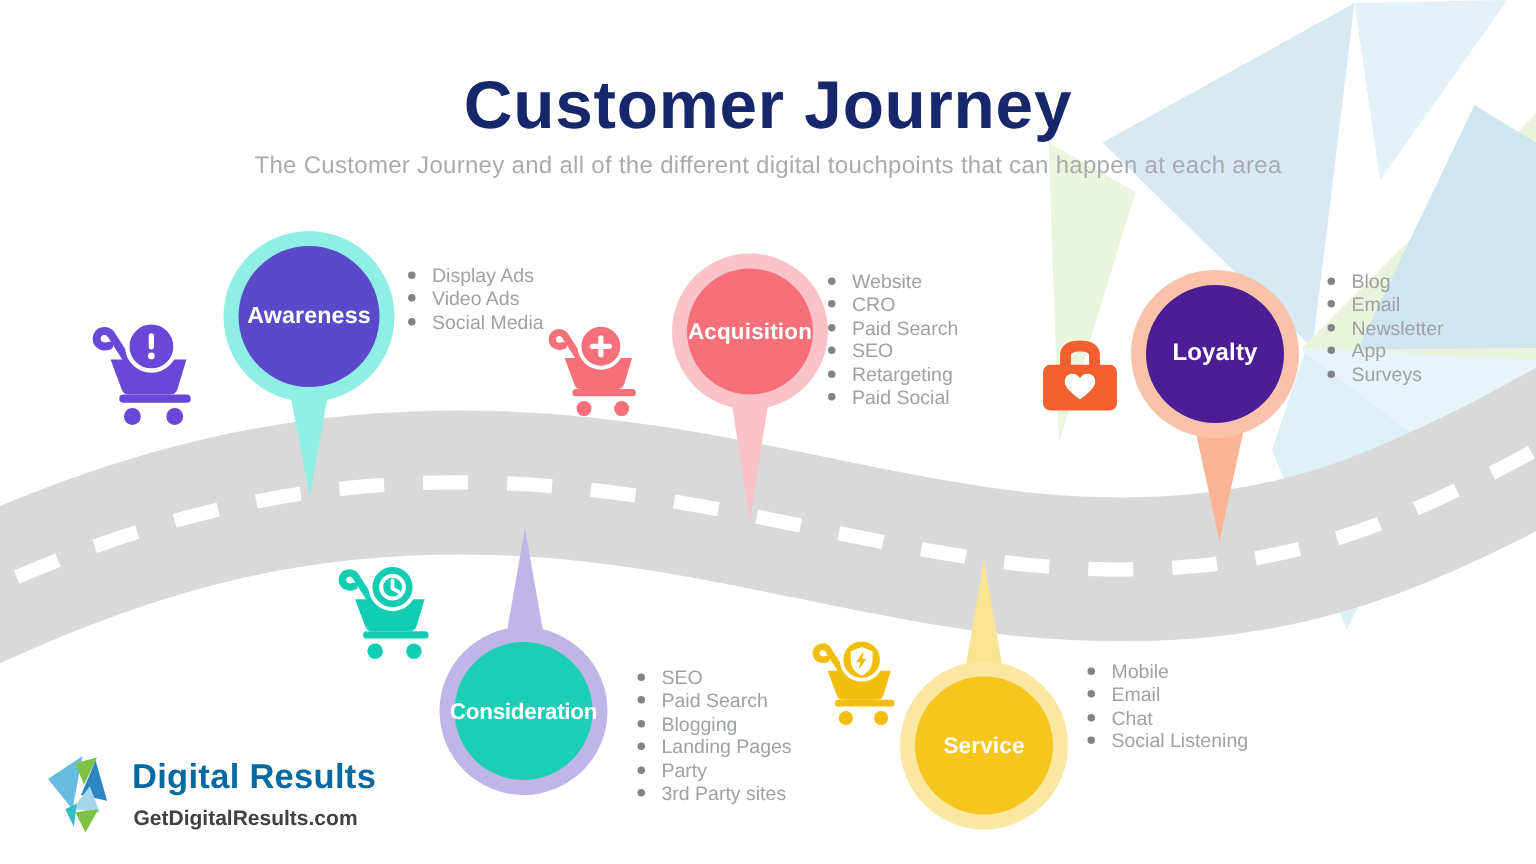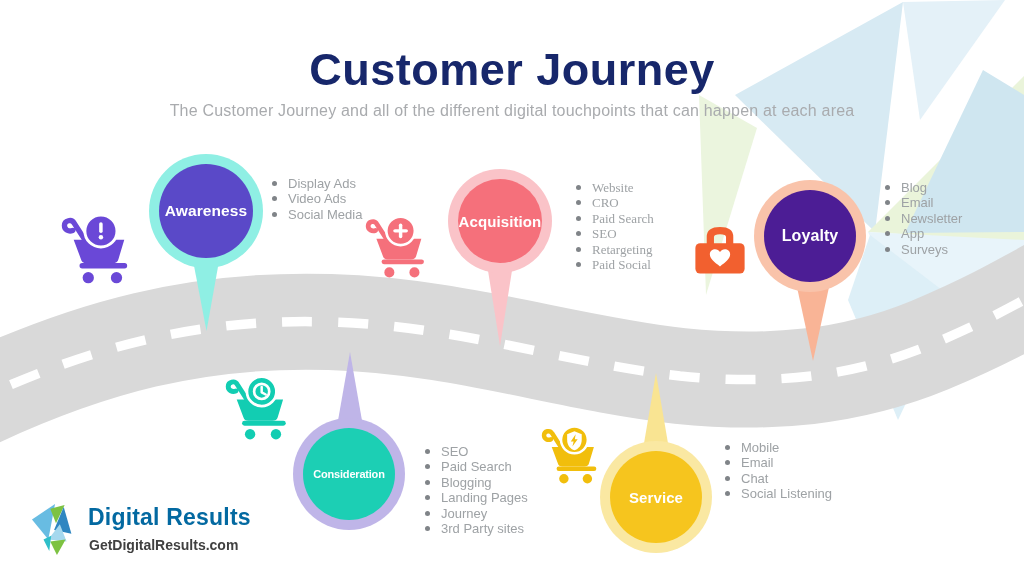--- a/index.html
+++ b/index.html
@@ -104,21 +104,21 @@
       <path d="M27 31 L14.5 11.5 C12 7 4.5 8.5 4.5 14 C4.5 18.5 9 20.5 13 19" fill="none" stroke="currentColor" stroke-width="5.5" stroke-linecap="round"></path>
       <path d="M14 28.5 H66 L60 48.5 Q59 52.5 54 52.5 H27 Q22.5 52.5 21.5 48.5 Z"></path>
       <rect x="20" y="52.5" width="49" height="5.5" rx="2.75"></rect>
       <circle cx="29" cy="67.5" r="5.8"></circle>
         <circle cx="58" cy="67.5" r="5.8"></circle>
       <circle cx="42" cy="19.5" r="16.5" stroke="#ffffff" stroke-width="3"></circle>
       <rect x="40" y="11" width="4" height="17" rx="2" fill="#ffffff"></rect>
       <rect x="33.5" y="17.5" width="17" height="4" rx="2" fill="#ffffff"></rect>
     </g>
   </svg>
-  <ul class="list" style="left:575px;top:180px;width:130px;font-family:Liberation Serif, serif;">
+  <ul class="list" style="left:551px;top:180px;width:130px;">
     <li>Website</li>
     <li>CRO</li>
     <li>Paid Search</li>
     <li>SEO</li>
     <li>Retargeting</li>
     <li>Paid Social</li>
   </ul>
 </div>
 
 <div>
@@ -139,41 +139,41 @@
     <li>Email</li>
     <li>Newsletter</li>
     <li>App</li>
     <li>Surveys</li>
   </ul>
 </div>
 
 <div>
   <div class="pin-outer" style="left: 293px; top: 418px; width: 112px; height: 112px; background: rgb(191, 181, 232);">
     <div class="pin-inner" style="background: rgb(28, 207, 180);">
-      <span class="stage-label" style="font-size:11px;letter-spacing:-0.2px;">Consideration</span>
+      <span class="stage-label" style="font-size:15px;letter-spacing:-0.2px;">Consideration</span>
     </div>
   </div>
   <svg class="icon" style="left: 224px; top: 374px; width: 70px; height: 66px; color: rgb(18, 205, 178);" viewBox="0 0 78 74" aria-hidden="true">
     <g fill="currentColor">
       <path d="M27 31 L14.5 11.5 C12 7 4.5 8.5 4.5 14 C4.5 18.5 9 20.5 13 19" fill="none" stroke="currentColor" stroke-width="5.5" stroke-linecap="round"></path>
       <path d="M14 28.5 H66 L60 48.5 Q59 52.5 54 52.5 H27 Q22.5 52.5 21.5 48.5 Z"></path>
       <rect x="20" y="52.5" width="49" height="5.5" rx="2.75"></rect>
       <circle cx="29" cy="67.5" r="5.8"></circle>
         <circle cx="58" cy="67.5" r="5.8"></circle>
       <circle cx="42" cy="19.5" r="16.5" stroke="#ffffff" stroke-width="3"></circle>
       <circle cx="42" cy="19.5" r="8.5" fill="none" stroke="#ffffff" stroke-width="3"></circle>
       <path d="M42 14.5 L42 20.5 L46.5 23" fill="none" stroke="#ffffff" stroke-width="2.8" stroke-linecap="round" stroke-linejoin="round"></path>
     </g>
   </svg>
   <ul class="list" style="left:424px;top:444px;width:120px;">
     <li>SEO</li>
     <li>Paid Search</li>
     <li>Blogging</li>
     <li>Landing Pages</li>
-    <li>Journey</li>
+    <li>Party</li>
     <li>3rd Party sites</li>
   </ul>
 </div>
 
 <div>
   <div class="pin-outer" style="left: 600px; top: 441px; width: 112px; height: 112px; background: rgb(250, 232, 162);">
     <div class="pin-inner" style="background: rgb(246, 197, 30);">
       <span class="stage-label">Service</span>
     </div>
   </div>

